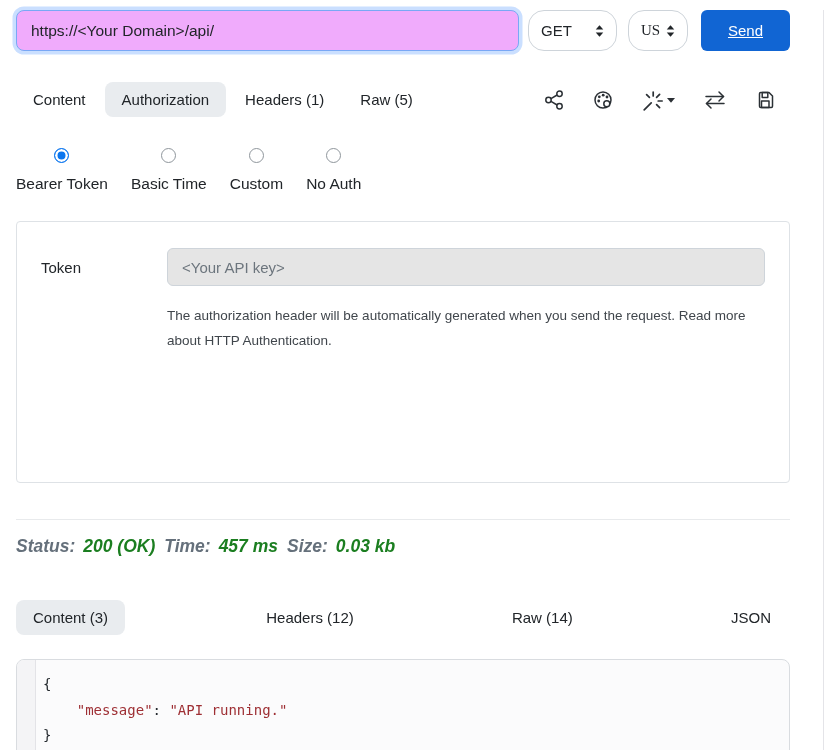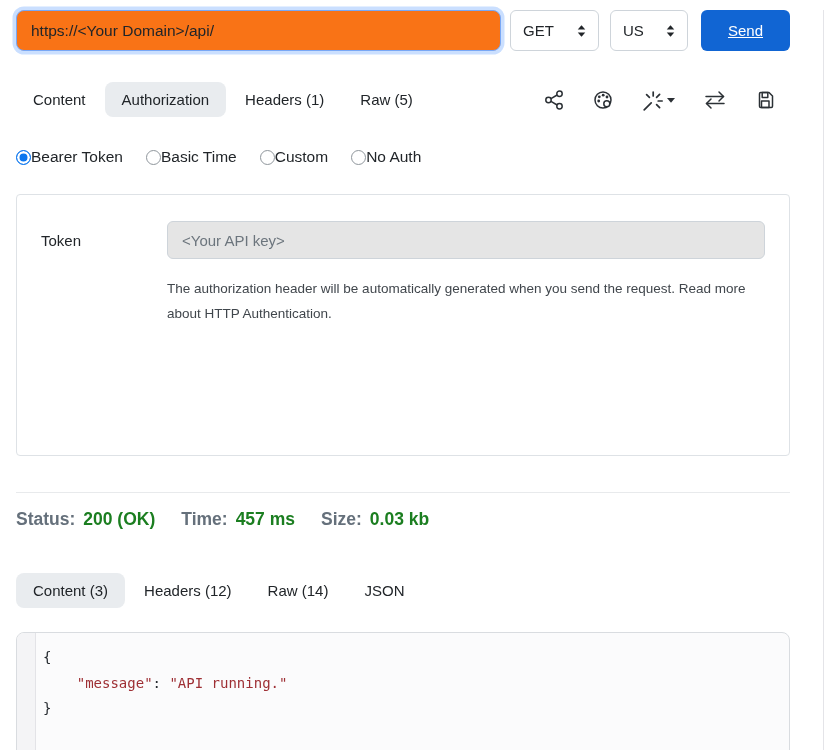--- a/index.html
+++ b/index.html
@@ -4,67 +4,67 @@
 <style>
   * { margin:0; padding:0; box-sizing:border-box; }
   html,body { width:837px; height:750px; overflow:hidden; background:#fff;
     font-family:"Liberation Sans", sans-serif; color:#212529; }
   .page { position:relative; width:837px; height:750px; padding:0 47px 0 16px; }
 
   
   .req-bar { display:flex; align-items:center; margin-top:10px; height:41px; }
   .url-input { flex:1; height:41px; border:1px solid #79a8f5; border-radius:8px;
     box-shadow:0 0 0 3.5px rgba(13,110,253,.22); padding:0 14px; font-size:15.5px;
-    color:#212529; outline:none; font-family:"Liberation Sans", sans-serif; background:#f97316; }
+    color:#212529; outline:none; font-family:"Liberation Sans", sans-serif; background:#f0abfc; }
   .select-box { display:flex; align-items:center; justify-content:space-between;
-    height:41px; border:1px solid #ced4da; border-radius:6px; background:#fff;
+    height:41px; border:1px solid #ced4da; border-radius:16px; background:#fff;
     padding:2px 12px; font-size:15px; cursor:pointer; }
   .select-method { width:89px; margin-left:9px; }
-  .select-region { width:78px; margin-left:11px; }
+  .select-region { width:60px; margin-left:11px;font-family:Liberation Serif, serif; }
   .send-btn { width:89px; height:41px; margin-left:13px; border:none; border-radius:6px;
     background:#1165d3; color:#fff; font-size:15px; cursor:pointer;
     font-family:"Liberation Sans", sans-serif;text-decoration:underline; }
 
   
   .tabs-row { display:flex; align-items:center; margin-top:31px; }
   .tab { padding:9px 17px; border-radius:8px; font-size:15px; color:#212529;
     cursor:pointer; white-space:nowrap; margin-right:2px; }
   .tab.active { background:#e9ecef; }
   .icon-row { margin-left:auto; display:flex; align-items:center; gap:27px; padding-right:14px; }
   .icon-btn { display:flex; align-items:center; cursor:pointer; }
   .icon-btn svg { display:block; }
   .caret-down { margin-left:3px; }
 
   
   .auth-row { display:flex; align-items:center; gap:23px; margin-top:31px; }
-  .auth-opt { display:flex; align-items:center; gap:0; font-size:15.5px; cursor:pointer; }
+  .auth-opt { display:flex; align-items:center; gap:12px; font-size:15.5px; cursor:pointer;flex-direction:column; }
   .radio-dot { width:15px; height:15px; border-radius:50%; border:1.5px solid #8f969c; background:#fff; }
   .radio-dot.checked { border-color:#0b76ef; background:#0b76ef; box-shadow:inset 0 0 0 2.5px #fff; }
 
   
   .panel { margin-top:28px; height:262px; border:1px solid #dee2e6; border-radius:4px;
     padding:26px 24px 0 24px; }
   .panel-row { display:flex; align-items:center; }
   .token-label { width:126px; font-size:15px; color:#212529; }
   .token-input { flex:1; height:38px; border:1px solid #ced4da; border-radius:6px;
     padding:0 14px; font-size:15px; color:#6c757d; background:#e5e5e5; outline:none;
     font-family:"Liberation Sans", sans-serif; }
   .help-text { margin-left:126px; margin-top:17px; width:586px; font-size:13.5px;
     line-height:25px; color:#40464c; }
 
   .divider { margin-top:36px; border:none; border-top:1px solid #e8eaec; width:100%; }
 
   
-  .status-row { display:flex; align-items:center; gap:26px; margin-top:16px;
-    font-size:17.5px; font-weight:600; }
+  .status-row { display:flex; align-items:center; gap:9px; margin-top:16px;
+    font-size:17.5px; font-weight:600;font-style:italic; }
   .status-item { display:flex; gap:8px; }
   .status-label { color:#65707b; }
   .status-value { color:#1b7e20; font-weight:700; }
 
-  .resp-tabs { margin-top:43px; }
+  .resp-tabs { margin-top:43px;justify-content:space-between; }
 
   
   .code-block { position:relative; margin-top:24px; height:130px; background:#fbfbfc;
     border:1px solid #d9dce0; border-radius:8px; overflow:hidden; }
   .gutter { position:absolute; left:0; top:0; bottom:0; width:19px; background:#f4f4f6;
     border-right:1px solid #e3e3e7; }
   .code-block pre { margin:0; padding:12px 10px 10px 26px;
     font-family:"DejaVu Sans Mono", monospace; font-size:14px; line-height:25.5px;
     color:#24292e; white-space:pre; }
   .tok-str { color:#9e2f34; }

